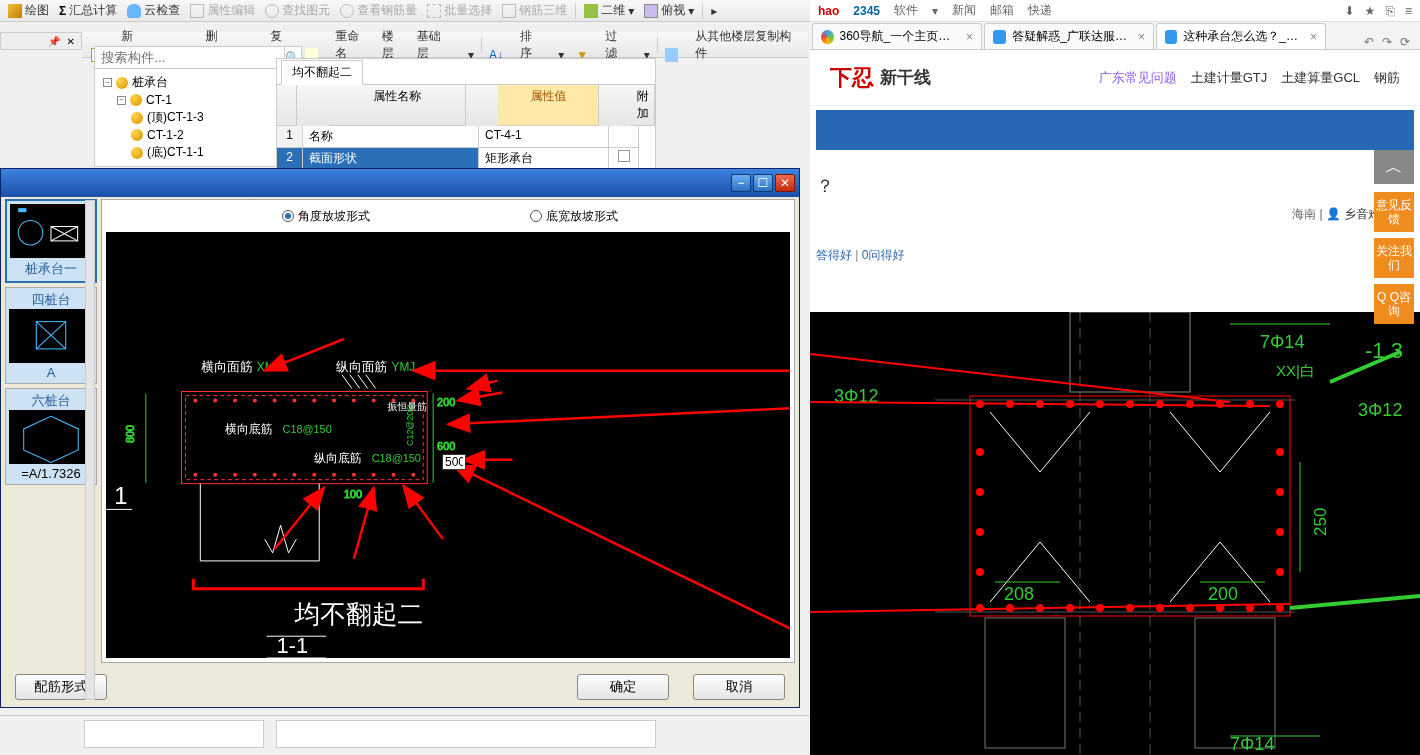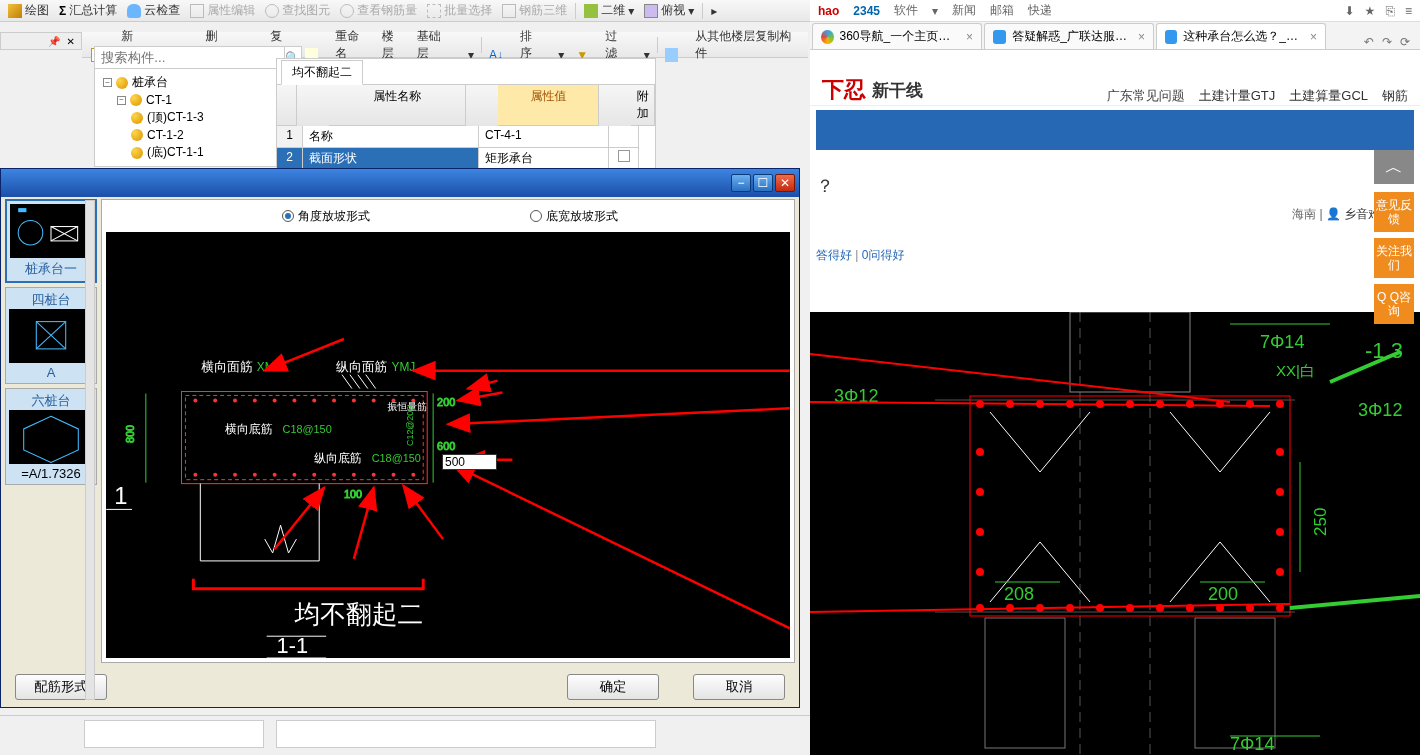--- a/index.html
+++ b/index.html
@@ -64,37 +64,37 @@
 .radio .rb.on::after { content:""; width:6px; height:6px; border-radius:50%; background:#2b6fb6; }
 .diagram { position:absolute; left:4px; top:32px; right:4px; bottom:4px; background:#000; }
 .diagram svg { width:100%; height:100%; }
 .dlg-left { position:absolute; left:4px; top:30px; width:92px; bottom:44px; overflow:hidden; }
 .thumb { border:1px solid #aaa; background:#cde3f4; margin-bottom:4px; padding:3px; text-align:center; }
 .thumb.sel { border:2px solid #2b6fb6; }
 .thumb .tcv { background:#000; height:54px; margin-bottom:2px; position:relative; }
 .thumb-lbl { color:#2860a0; font-size:13px; }
 .dlg-foot { position:absolute; left:0; right:0; bottom:0; height:40px; display:flex; align-items:center; justify-content:space-between; padding:0 14px; }
 .btn2 { width:92px; height:26px; border:1px solid #888; background: linear-gradient(#fdfdfd,#e4e4e4); border-radius:3px; cursor:pointer; }
-.btn-group { display:flex; gap:34px;justify-content:center; }
+.btn-group { display:flex; gap:24px;justify-content:center; }
 
 
 .browser { position:absolute; left:810px; top:0; right:0; bottom:0; background:#fff; }
 .brw-top { height:22px; border-bottom:1px solid #ddd; display:flex; align-items:center; gap:14px; padding:10px 8px; color:#666; }
 .brw-top .tiny { color:#c00; font-weight:bold; }
 .brw-top .tiny2 { color:#06a; font-weight:bold; }
 .brw-tabs { height:28px; background:#f3f3f3; border-bottom:1px solid #ccc; display:flex; align-items:flex-end; }
 .btab { height:26px; padding:0 8px; display:flex; align-items:center; gap:6px; border:1px solid #ccc; border-bottom:none; background:#fafafa; max-width:170px; border-radius:3px 3px 0 0; margin-left:2px; }
 .btab .bico { width:14px; height:14px; border-radius:50%; background:conic-gradient(#3aa0e8,#6cc24a,#f5b400,#e8453c,#3aa0e8); }
 .btab .cls { color:#888; cursor:pointer; }
 .btab.active { background:#fff; }
 .brw-ctrl { margin-left:auto; display:flex; gap:8px; padding:0 10px; color:#777; }
-.sitehdr { height:56px; display:flex; align-items:flex-end; justify-content:space-between; padding:0 12px; border-bottom:1px solid #eee; }
+.sitehdr { height:56px; display:flex; align-items:center; justify-content:space-between; padding:0 20px; border-bottom:1px solid #eee; }
 .sitehdr .logo-area { display:flex; align-items:center; gap:6px; color:#c00; font-size:18px; font-weight:bold; }
 .sitehdr .navlinks { display:flex; gap:14px; font-size:13px; color:#333; }
-.sitehdr .navlinks .red { color:#404040;margin-left:8px; }
+.sitehdr .navlinks .red { color:#8b5cf6;margin-left:8px; }
 .bluebar { background:#2768b4; height:40px; margin:4px 6px; }
 .q-title { padding:20px 6px 8px; font-size:18px; color:#333; }
 .q-meta { text-align:right; padding:0 10px; color:#666; }
 .q-meta .u { color:#333; }
 .q-stats { padding:24px 6px 10px; color:#888; }
 .q-stats .lk { color:#2768b4; }
 
 
 .cad { position:absolute; left:0; top:312px; right:0; bottom:0; background:#000; }
 
@@ -410,21 +410,21 @@
           <line x1="690" y1="400" x2="350" y2="235"></line>
         </g>
 
         <text x="190" y="395" fill="#fff" font-size="26" font-family="serif">均不翻起二</text>
         <text x="172" y="425" fill="#fff" font-size="22" font-family="serif">1-1</text>
         <line x1="162" y1="408" x2="222" y2="408" stroke="#fff"></line>
           <line x1="162" y1="430" x2="222" y2="430" stroke="#fff"></line>
         <text x="8" y="275" fill="#fff" font-size="24" font-family="serif">1</text>
         <line x1="0" y1="280" x2="26" y2="280" stroke="#fff"></line>
       </svg>
-      <input class="edit" style="left: 336px; top: 222px; width: 55px; height: 16px;" value="500">
+      <input class="edit" style="left: 336px; top: 222px; width: 24px; height: 16px;" value="500">
     </div>
   </div>
 
   <div class="dlg-foot">
     <button class="btn2">配筋形式</button>
     <div class="btn-group">
       <button class="btn2">确定</button>
       <button class="btn2">取消</button>
     </div>
   </div>

